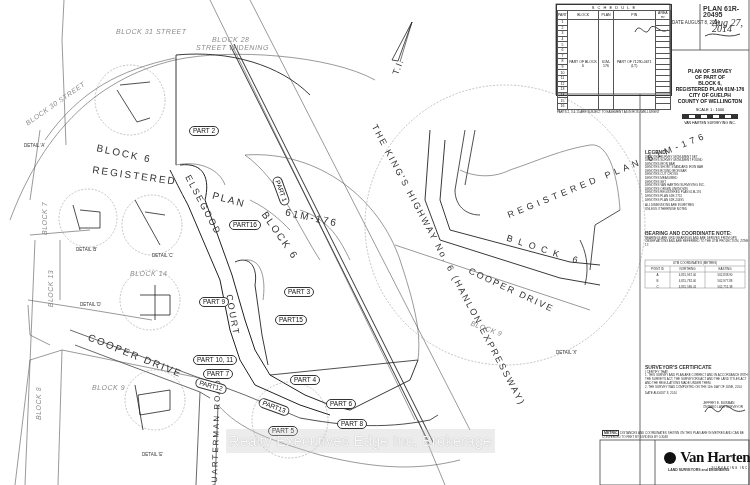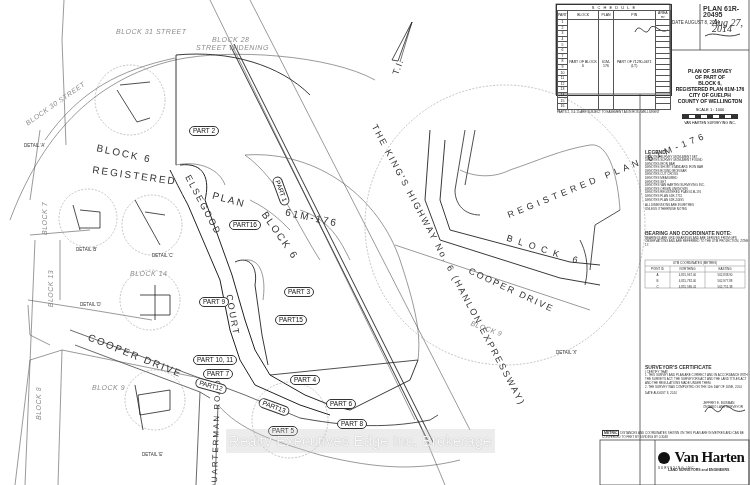--- a/index.html
+++ b/index.html
@@ -10,21 +10,21 @@
   .lbl.light{color:#8a8a8a;font-style:italic;font-size:7px;letter-spacing:0.5px;}
   .road{font-size:10px;letter-spacing:2px;color:#333;}
   .part{position:absolute;font-size:6.5px;border:1px solid #333;border-radius:8px;padding:0 3px;background:#fff;white-space:nowrap;line-height:8px;color:#111;}
   .detail{position:absolute;font-size:4.5px;color:#333;text-align:center;line-height:5px;white-space:nowrap;}
   .tb{position:absolute;font-size:4.5px;color:#333;line-height:5.5px;}
   .tb b{font-size:5px;}
   .sched{position:absolute;left:556px;top:4px;width:114px;height:90px;border:1px solid #333;font-size:3.5px;}
   .sched table{border-collapse:collapse;width:100%;}
   .sched td,.sched th{border:0.5px solid #555;height:4.6px;padding:0;text-align:center;font-weight:normal;}
   .title-block{position:absolute;left:672px;top:68px;width:76px;text-align:center;font-size:5px;line-height:6px;color:#111;font-weight:bold;}
-  .vh-logo{position:absolute;left:658px;top:448px;width:92px;height:18px;text-align:left;}
+  .vh-logo{position:absolute;left:658px;top:448px;width:92px;height:18px;text-align:right;}
   .vh-name{font-family:"Liberation Serif",serif;font-size:15px;font-weight:bold;color:#111;letter-spacing:-0.5px;}
   .watermark{position:absolute;left:226px;top:429px;font-size:14.5px;color:rgba(255,255,255,0.92);text-shadow:0 0 1px rgba(120,120,120,0.7);background:rgba(200,200,200,0.35);padding:4px 3px;white-space:nowrap;letter-spacing:0.3px;}
 </style>
 </head>
 <body>
 
 <div class="sheet">
 
   <svg class="map" width="750" height="485" viewBox="0 0 750 485">
     <g fill="none" stroke="#555" stroke-width="0.6">

